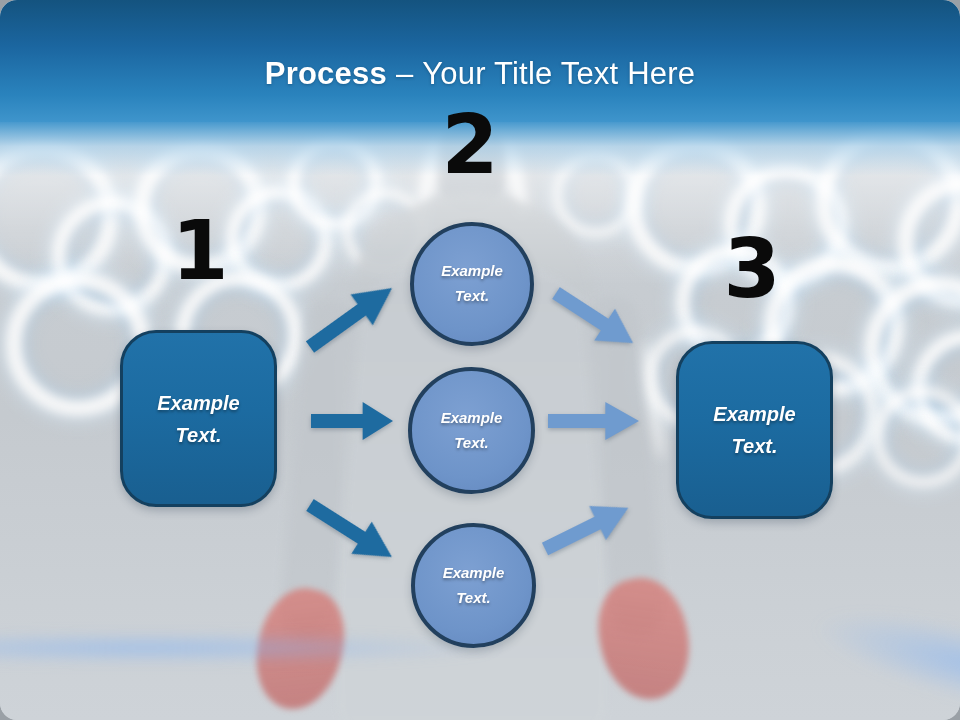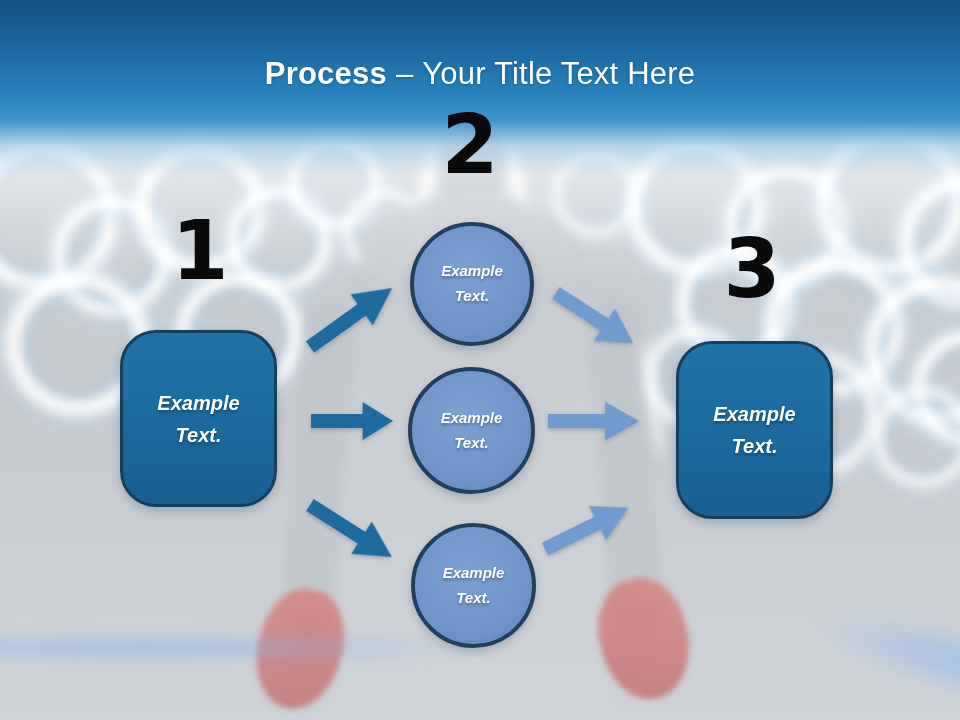--- a/index.html
+++ b/index.html
@@ -1,18 +1,18 @@
 <!DOCTYPE html>
 <html style="--header_top: #14537f; --header_bottom: #3f95cc; --title_text: #ffffff; --number: #0a0a0a; --box_fill: #1c6ba1; --box_border: #14405f; --circle_fill: #6e94c9; --circle_border: #22405e; --arrow_dark: #1e6ba0; --arrow_light: #6f9bcf;"><head>
 <meta charset="utf-8">
 <style>
   html,body { margin:0; padding:0; background:#9aa0a6; }
   .slide {
     position:relative; width:960px; height:720px; overflow:hidden;
-    font-family:"Liberation Sans", sans-serif; background:#c9ced3;
+    font-family:"Liberation Sans", sans-serif; background:#c9ced3;border-radius:17px;
   }
   
   .photo-base {
     position:absolute; left:0; top:0; width:960px; height:720px;
     background:linear-gradient(180deg,#e9eff5 0%, #d8dee4 14%, #c8cdd2 32%,
                #c5cacf 58%, #cbd0d5 84%, #ced3d8 100%);
   }
   .ring {
     position:absolute; border-radius:50%;
     border:16px solid rgba(255,255,255,0.82);

